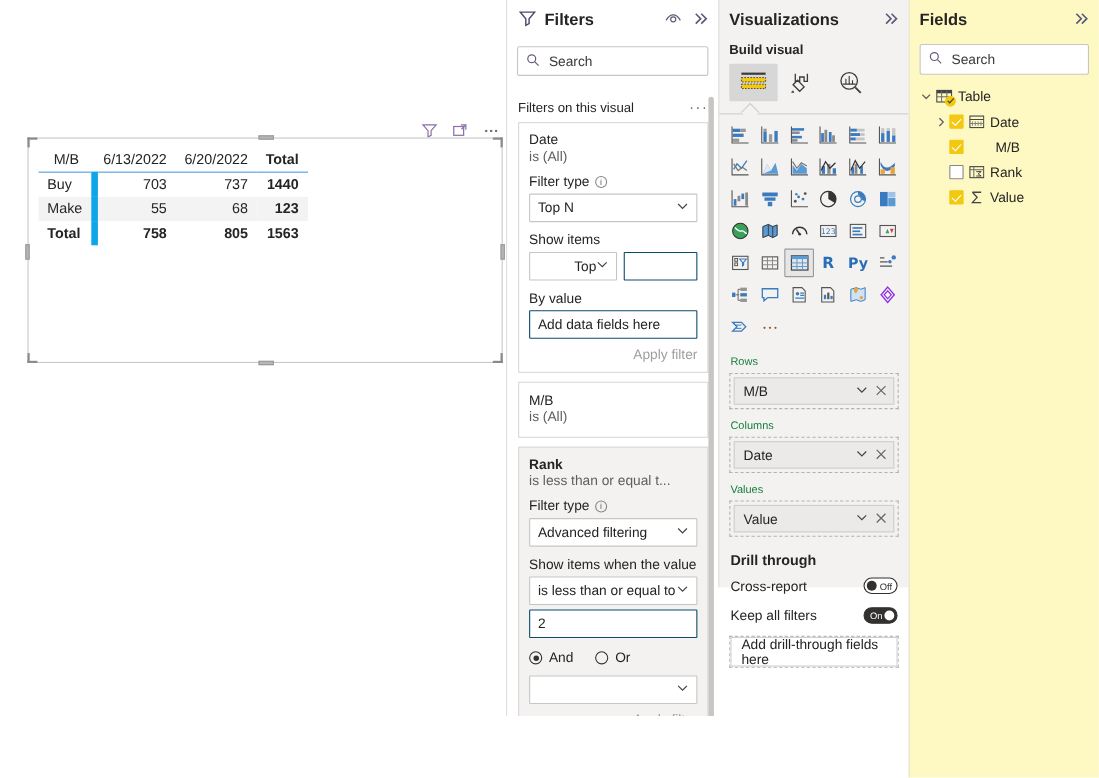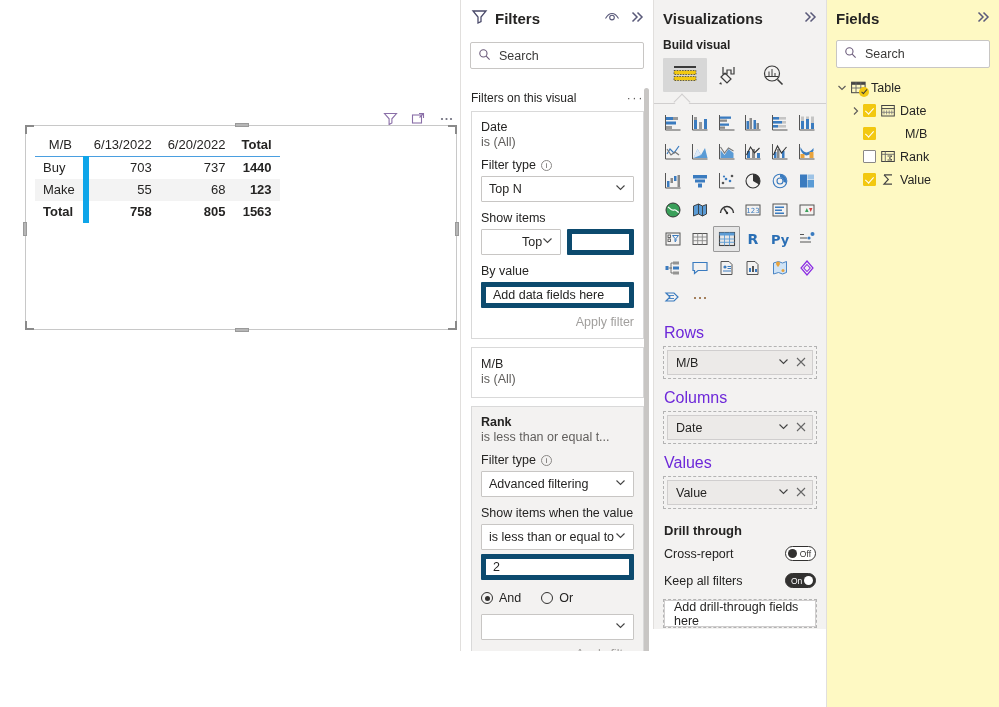--- a/index.html
+++ b/index.html
@@ -86,39 +86,39 @@
     width:11px; height:11px; border:1px solid #8a8886; border-radius:50%;
     font-size:8px; line-height:9px; text-align:center; color:#605e5c;
   }
   .sel {
     margin-top:4px; height:26px; border:1px solid #c8c6c4; background:#fff;
     display:flex; align-items:center; padding:0 7px; font-size:12.5px; color:#252423;
     border-radius:1px;
   }
   .sel .cv { margin-left:auto; }
   .inp {
-    margin-top:4px; height:26px; border:5px solid #0c4a6e; background:#fff;
+    margin-top:4px; height:26px; border:1px solid #0c4a6e; background:#fff;
     display:flex; align-items:center; padding:0 7px; font-size:12.5px; color:#252423;
     border-radius:1px;
   }
   .row2 { display:flex; gap:6px; margin-top:4px; }
   .row2 .sel, .row2 .inp { margin-top:0;padding-left:40px; }
   .apply { text-align:right; font-size:12.5px; color:#a19f9d; margin-top:7px; cursor:pointer;}
   .radio-row { display:flex; align-items:center; gap:6px; margin-top:11px; font-size:12.5px;}
   .radio { width:12px; height:12px; border:1px solid #323130; border-radius:50%; position:relative;}
   .radio.on::after {
     content:""; position:absolute; left:2.5px; top:2.5px; width:5px; height:5px;
     border-radius:50%; background:#323130;
   }
   .radio-row .gap { width:8px; }
   .fpane-sb { position:absolute; right:4px; top:88px; width:5px; height:570px; background:#c8c6c4; border-radius:3px; }
 
   
   .pane-vis {
-    position:absolute; left:653px; top:0; width:173px; height:629px;
+    position:absolute; left:653px; top:0; width:173px; height:534px;
     background:#f3f2f1; border-left:1px solid #e1dfdd;
   }
   .pane-vis .pane-head { height:36px; padding:0 8px 0 9px; }
   .pane-vis .pane-head .ttl { margin-left:0; }
   .build-lab { font-size:12px; font-weight:bold; color:#252423; padding:2px 0 4px 9px; }
   .bv-row { display:flex; align-items:center; padding:0 9px; height:38px; gap:0; }
   .bv-btn { width:44px; height:34px; display:flex; align-items:center; justify-content:center; cursor:pointer; }
   .bv-btn.sel-btn { background:#d7d7d7; border-radius:1px; }
   .bv-caret { position:relative; height:9px; }
   .bv-caret::before {
@@ -126,21 +126,21 @@
     background:#f3f2f1; border-left:1px solid #d0cece; border-top:1px solid #d0cece;
     transform: rotate(45deg);
   }
   .bv-divider { height:1px; background:#d0cece; margin:0; }
   .viz-grid {
     display:grid; grid-template-columns: repeat(6, 1fr);
     padding:6px 6px 4px 6px; row-gap:3px;
   }
   .viz-cell { height:26px; display:flex; align-items:center; justify-content:center; cursor:pointer; }
   .viz-cell.active { background:#e6e6e6; border:1px solid #9a9a9a; border-radius:1px; }
-  .well-lab { font-size:16px; color:#6d28d9; padding:10px 0 4px 10px; }
+  .well-lab { font-size:10px; color:#15803d; padding:10px 0 4px 10px; }
   .well-box {
     margin:0 9px; border:1px dashed #b3b3b3; padding:3px; background:transparent;
   }
   .well-chip {
     height:25px; background:#eceae8; border:1px solid #d0cece;
     display:flex; align-items:center; padding:0 6px 0 8px; font-size:12.5px; color:#252423;
   }
   .well-chip .sp { flex:1; }
   .well-chip .cv { margin-right:7px; cursor:pointer; }
   .well-chip .xx { cursor:pointer; color:#8a8886; font-size:13px; }

